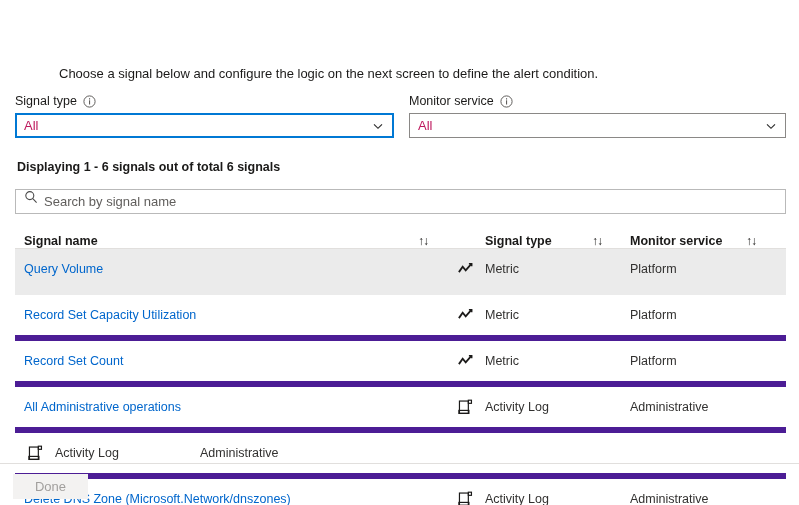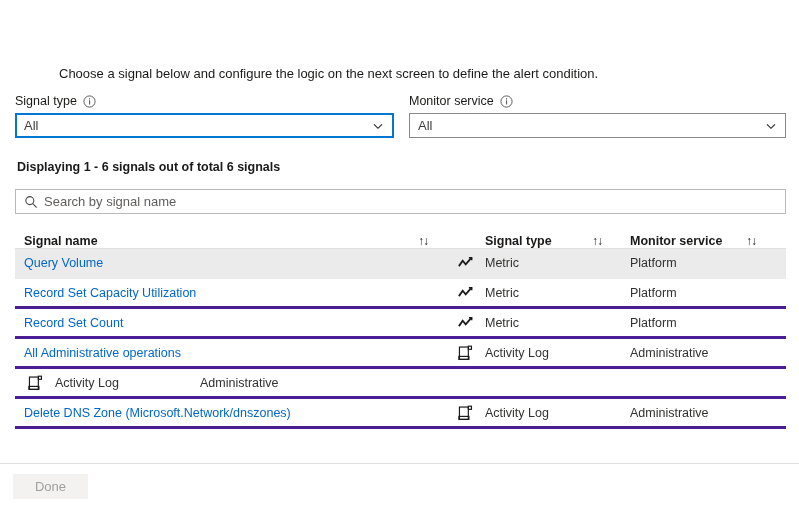--- a/index.html
+++ b/index.html
@@ -105,21 +105,21 @@
     display: flex;
     align-items: center;
     cursor: pointer;
   }
   .select-box.focused {
     border: 2px solid #0078d4;
   }
   .select-value {
     padding-left: 8px;
     font-size: 13px;
-    color: #404040;
+    color: #be185d;
     line-height: 1;
   }
   .select-box.focused .select-value { padding-left: 7px; }
   .chevron {
     position: absolute;
     right: 8px;
     top: 50%;
     transform: translateY(-50%);
     width: 12px;
     height: 12px;
@@ -139,21 +139,20 @@
   
   .search-wrap {
     position: absolute;
     left: 15px;
     top: 189px;
     width: 771px;
     height: 25px;
     border: 1px solid #b9b9b9;
     background: #ffffff;
     display: flex;
-    align-items: center;
   }
   .search-icon {
     width: 14px;
     height: 14px;
     margin-left: 8px;
     flex: 0 0 14px;
   }
   .search-icon svg { display: block; }
   .search-input {
     flex: 1 1 auto;
@@ -201,22 +200,22 @@
     line-height: 14px;
     letter-spacing: -1px;
   }
   .col-name .sort-icon { right: 11px; }
   .col-type .sort-icon { right: 22px; }
   .col-mon  .sort-icon { right: 24px; }
 
   .row {
     display: flex;
     align-items: center;
-    height: 30px;
-    border-bottom: 3px solid #4c1d95;
+    height: 46px;
+    border-bottom: 6px solid #4c1d95;
     font-size: 12.5px;
     color: #323130;
     cursor: pointer;
   }
   .row.selected { background: #ebebeb; border-bottom-color: #ebebeb; }
   .row .col-name {
     color: #0066cc;
     white-space: nowrap;
     overflow: hidden;
     text-overflow: ellipsis;

